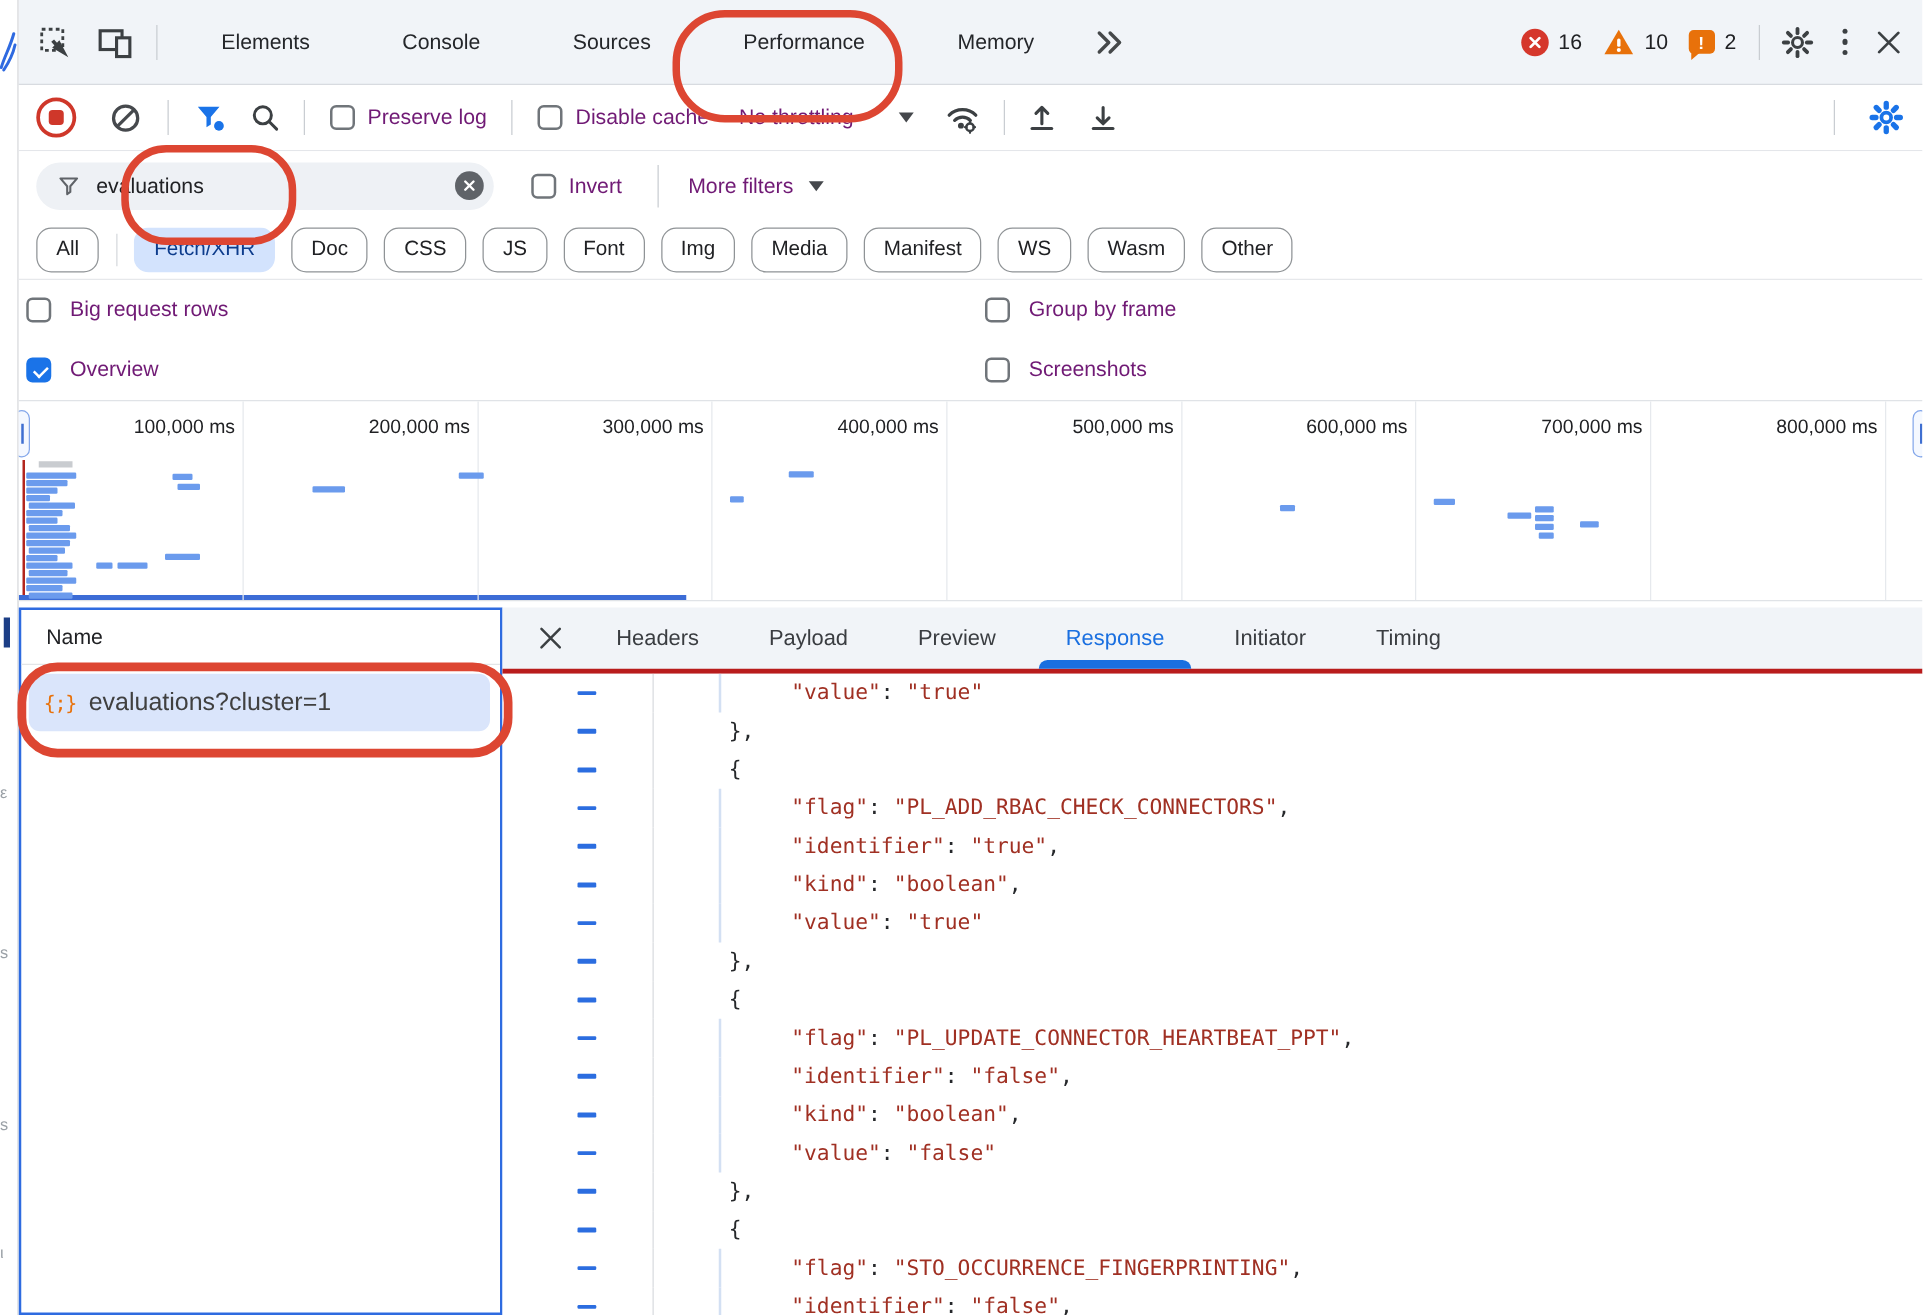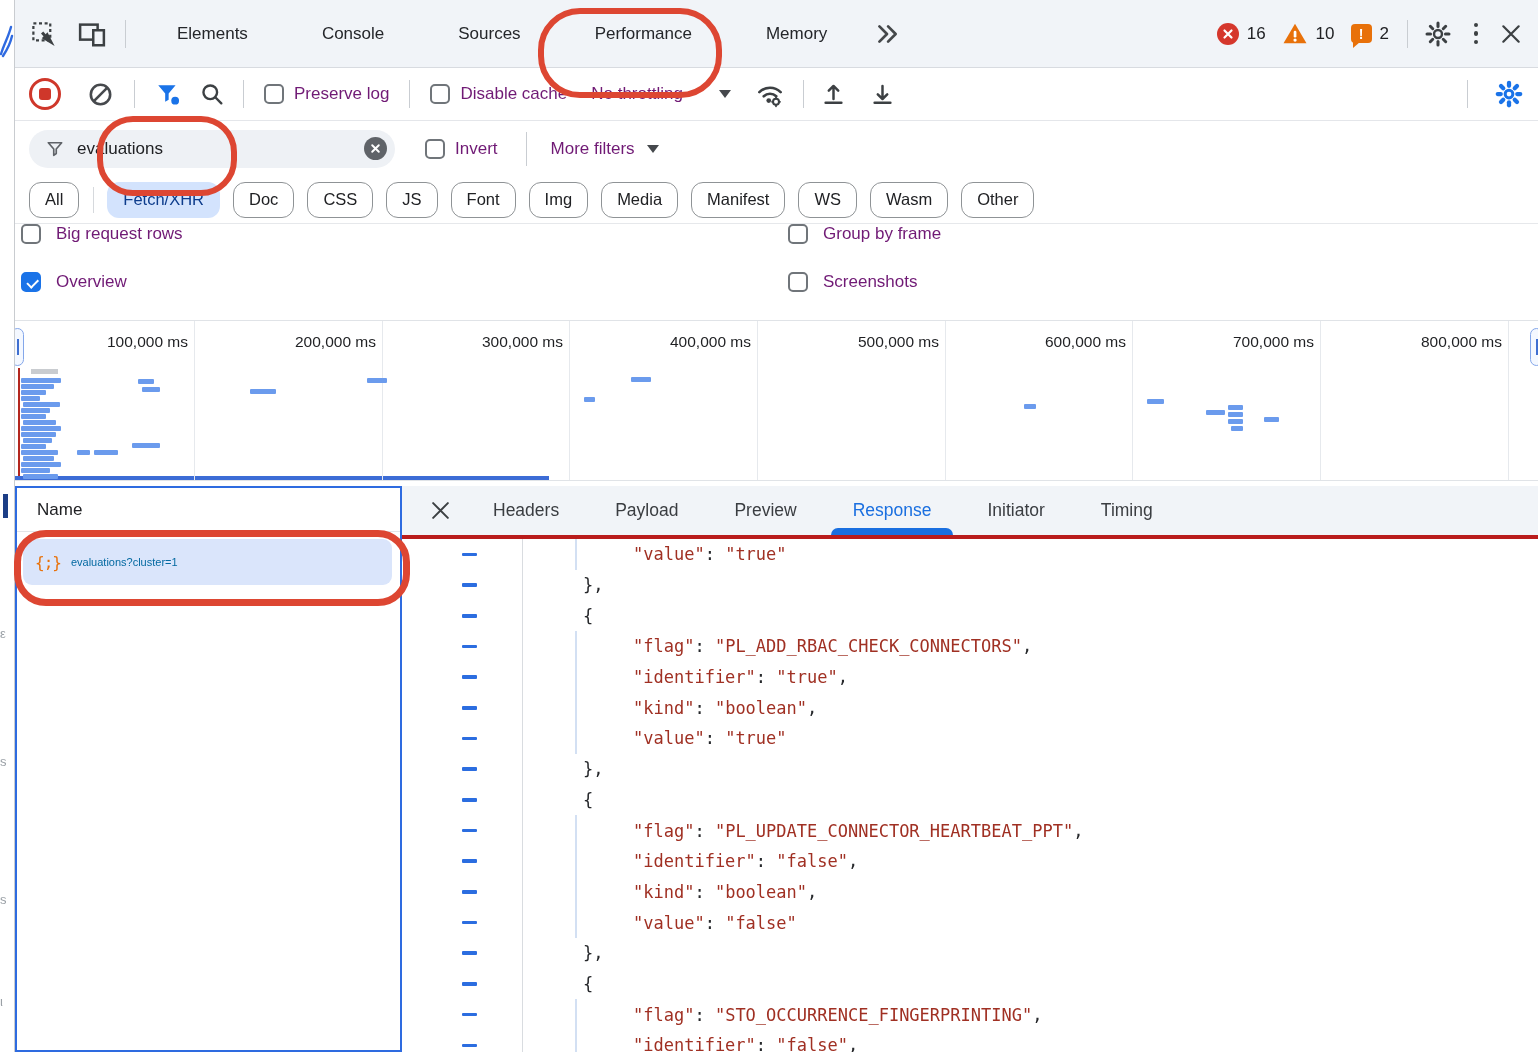--- a/index.html
+++ b/index.html
@@ -64,21 +64,21 @@
              align-items:center;justify-content:center;flex:none}
   
   .chiprow{position:absolute;left:0;right:0;top:176px;height:47px;border-bottom:1px solid #e6e8eb;
            display:flex;align-items:center;background:#fff;padding-left:14px}
   .chip{height:34px;display:flex;align-items:center;padding:0 15px;border:1.4px solid #8f9396;
         border-radius:12px;font-size:16.5px;color:#202124;margin-right:13px;white-space:nowrap}
   .chip.sel{border-color:transparent;background:#d3e3fd;color:#0d3c8c}
   .chipdiv{width:1px;height:26px;background:#d6d9dd;margin:0 13px 0 1px}
   
   .optsrow{position:absolute;left:0;right:0;top:224px;height:96px;background:#fff}
-  .optline{position:relative;height:48px;display:flex;align-items:flex-start;padding-left:6px}
+  .optline{position:relative;height:48px;display:flex;align-items:center;padding-left:6px}
   .optline .tlabel{margin-left:15px}
   .opt-right{position:absolute;left:773px;display:flex;align-items:center}
   .opt-right .tlabel{margin-left:15px}
   
   .overview{position:absolute;left:0;right:0;top:320px;height:159px;border-top:1px solid #e0e3e7;
             border-bottom:1px solid #e0e3e7;background:#fff;overflow:hidden}
   .gridline{position:absolute;top:0;bottom:0;width:1px;background:#e6e9ed}
   .ticklabel{position:absolute;top:12px;width:150px;text-align:right;font-size:15.5px;color:#1f2023}
   .bar{position:absolute;height:5px;border-radius:1px;background:#6b9bed}
   .graybar{position:absolute;left:16px;top:48px;width:27px;height:5px;background:#c9ccd0}
@@ -92,21 +92,21 @@
   
   .bottom{position:absolute;left:0;right:0;top:486px;bottom:0;display:flex;background:#fff}
   .namepanel{width:387px;flex:none;border:2px solid #2e6be0;box-sizing:border-box;background:#fff;
              overflow:hidden}
   .namehead{height:43px;display:flex;align-items:center;padding-left:20px;font-size:17px;
             color:#202124;border-bottom:1px solid #e3e5e8}
   .reqrow{margin:7px 8px 0 6px;height:46px;border-radius:9px;background:#dae5fb;display:flex;
           align-items:center}
   .jsonicon{margin-left:12px;font-family:"DejaVu Sans Mono",monospace;font-size:16px;
             color:#e8710a;letter-spacing:-1px;flex:none}
-  .reqname{margin-left:10px;font-size:11px;color:#0369a1;white-space:nowrap}
+  .reqname{margin-left:10px;font-size:20px;color:#404040;white-space:nowrap}
   .detail{flex:1;display:flex;flex-direction:column;min-width:0}
   .dtabs{height:49px;background:#f1f4f8;border-bottom:4px solid #b91c1c;display:flex;
          align-items:center;flex:none}
   .dclose{margin-left:28px;display:flex;align-items:center;flex:none}
   .dtablist{display:flex;height:100%;margin-left:14px}
   .dtab{position:relative;display:flex;align-items:center;padding:0 28px;font-size:17.5px;
         color:#3a3d41;white-space:nowrap}
   .dtab.sel{color:#1a6fe0}
   .dtabline{position:absolute;left:6px;right:6px;bottom:0;height:7px;border-radius:8px 8px 0 0;
         background:#1a6fe0}

